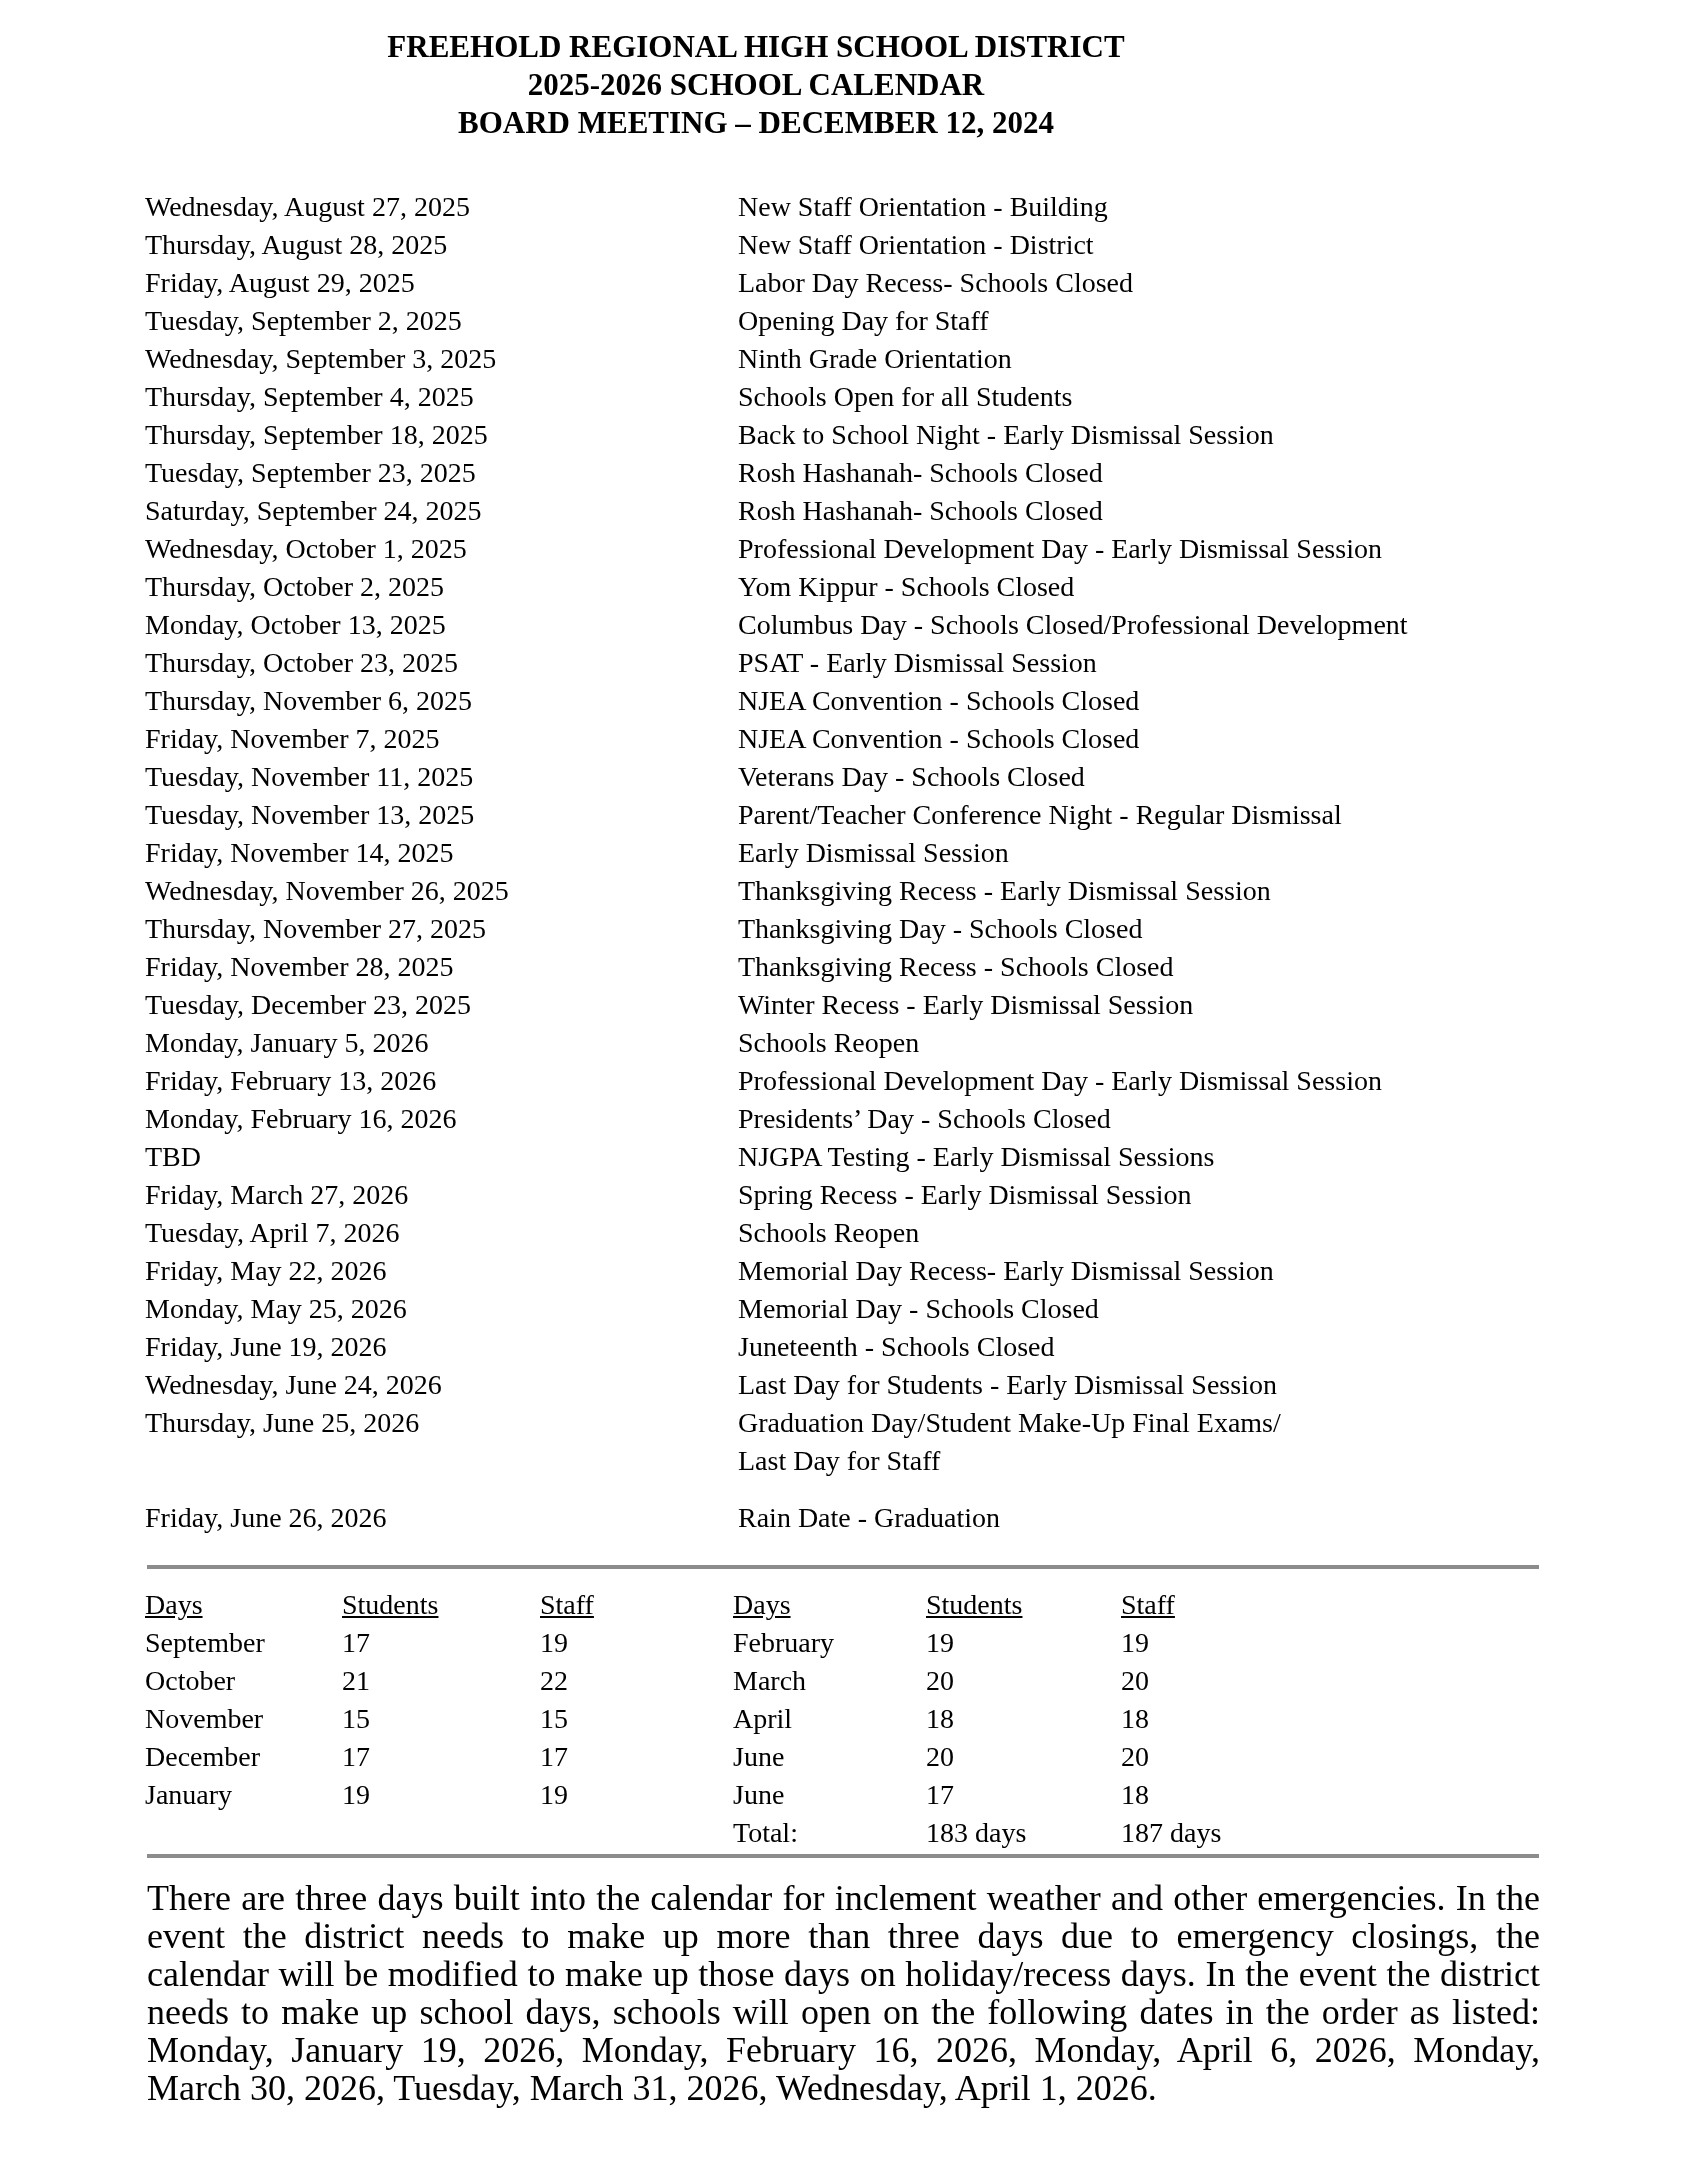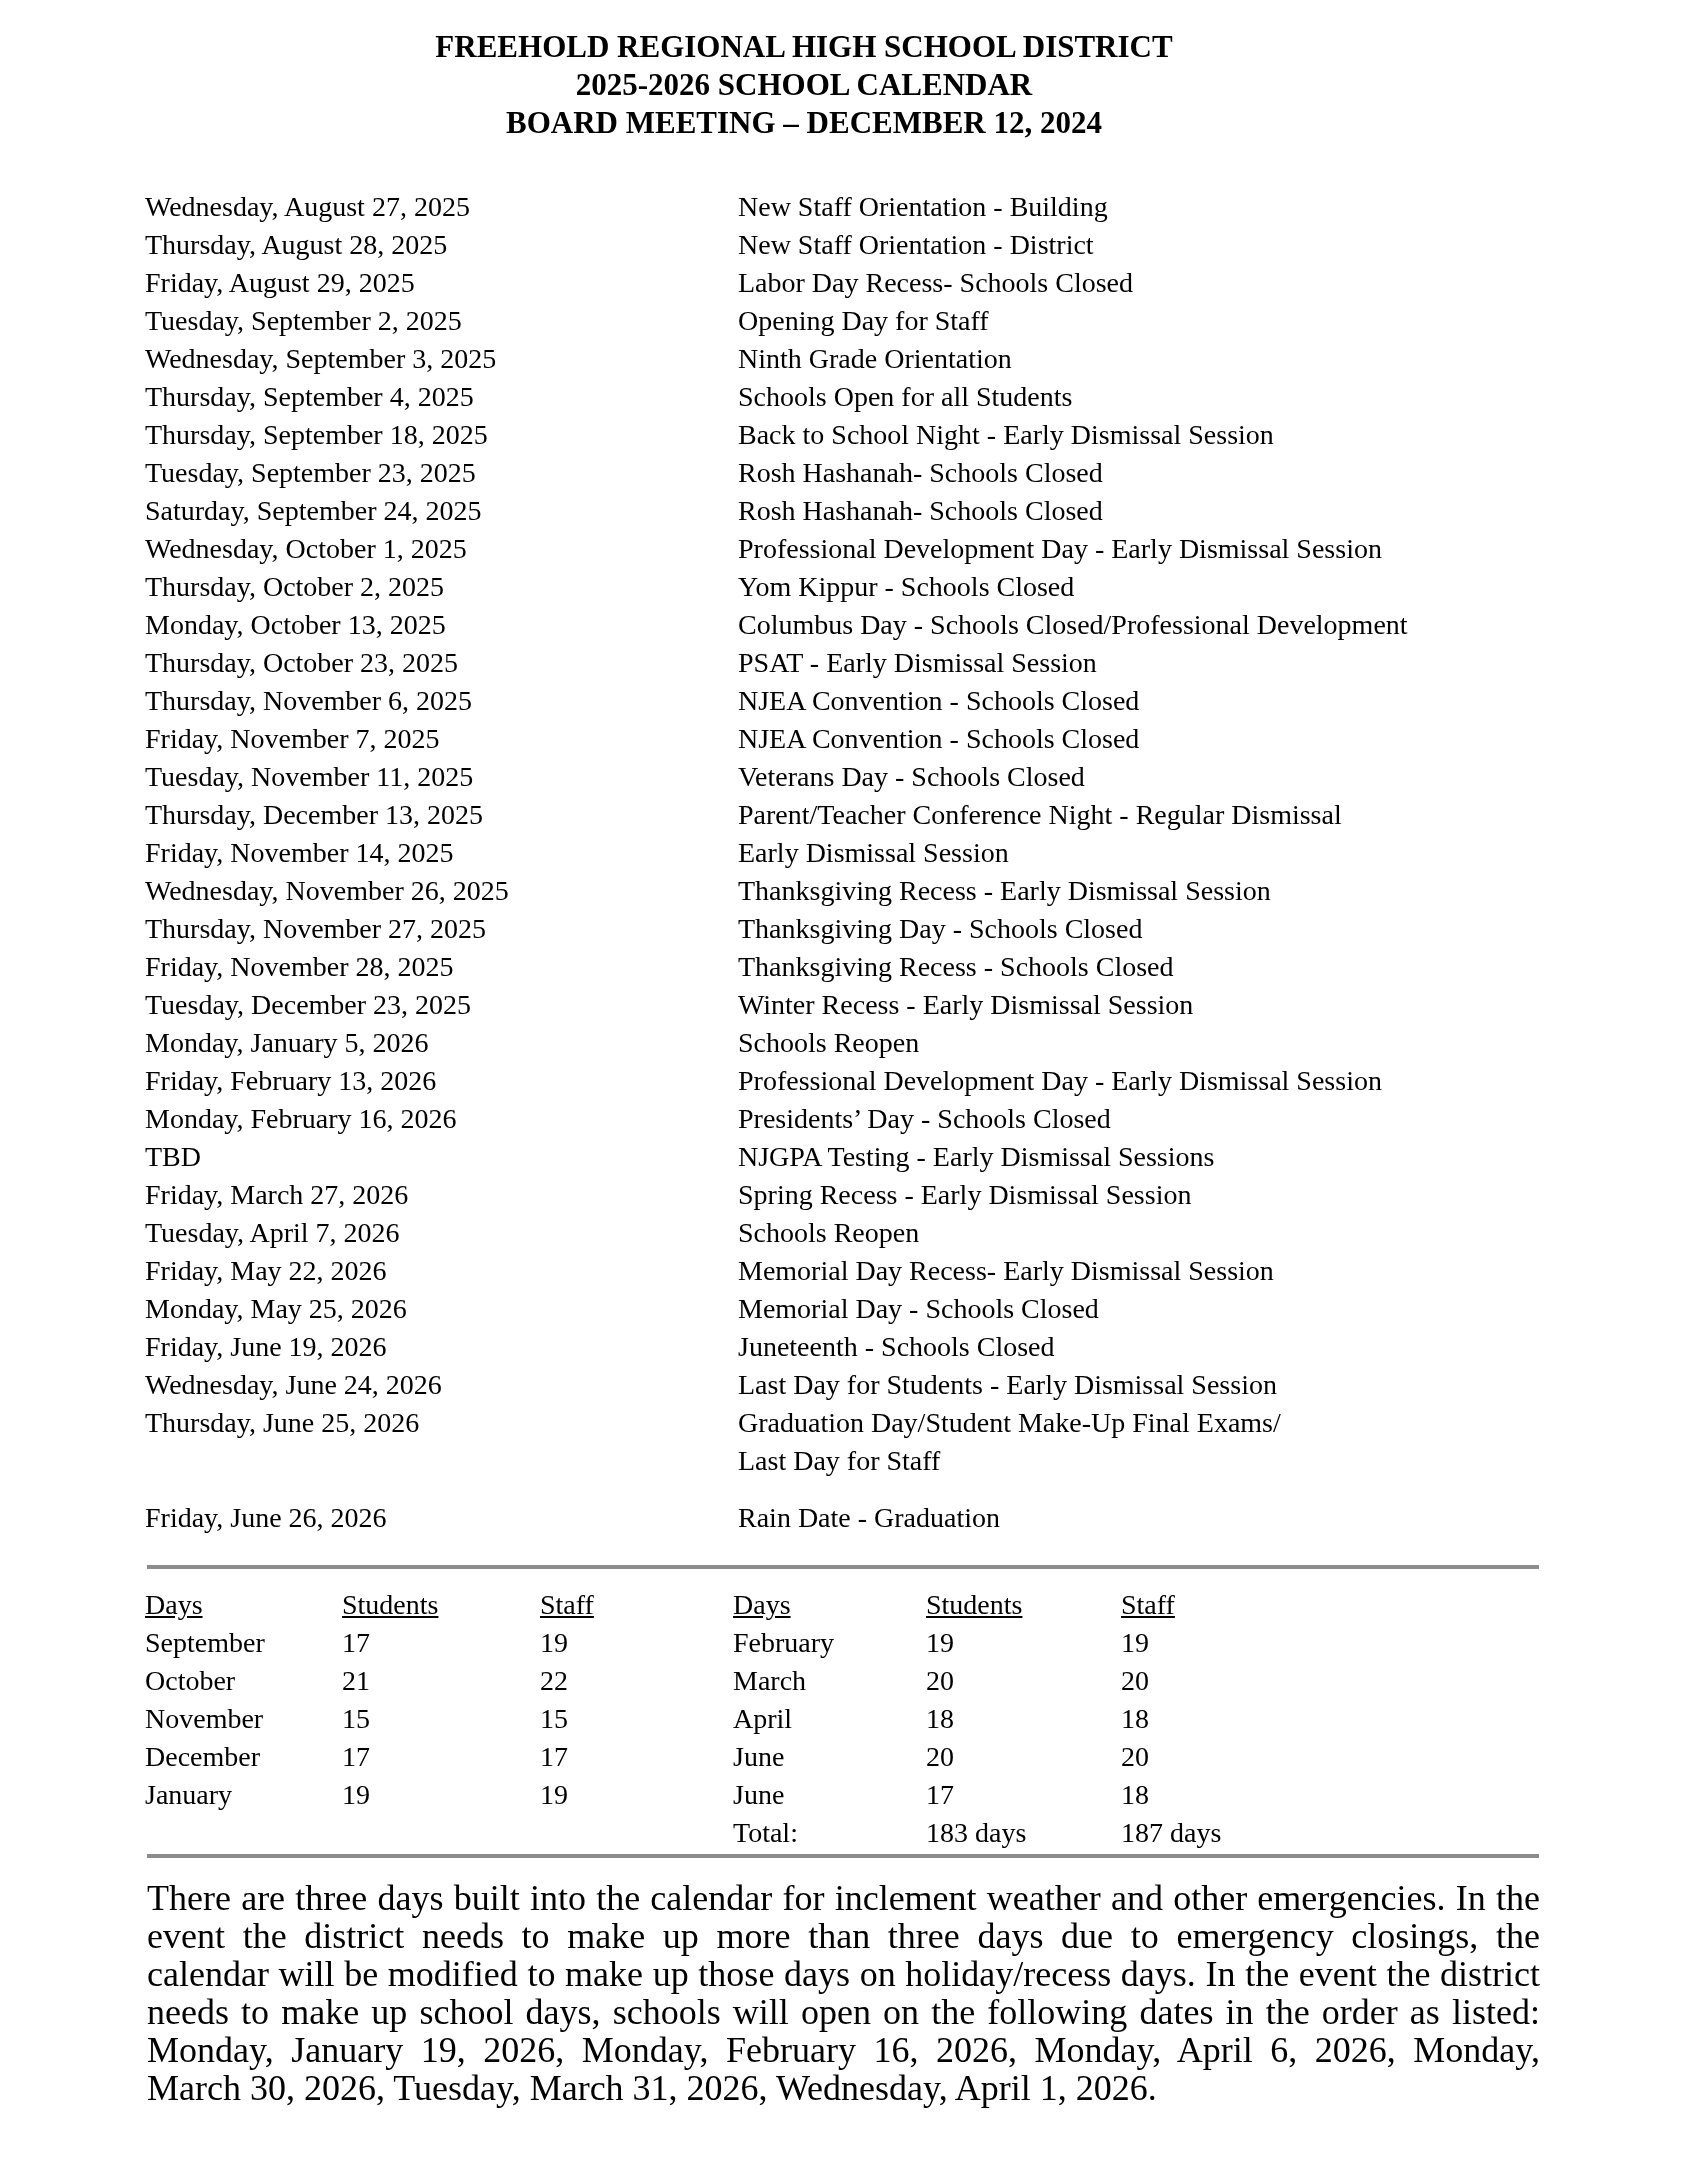--- a/index.html
+++ b/index.html
@@ -14,21 +14,20 @@
   }
   .doc-header {
     position: absolute;
     top: 28px;
     left: 0;
     width: 1512px;
     text-align: center;
     font-weight: bold;
     font-size: 31px;
     line-height: 38px;
-    margin-left: 48px;
   }
   .schedule {
     position: absolute;
     top: 188px;
     left: 145px;
     width: 1396px;
     font-size: 28px;
     line-height: 38px;
   }
   .schedule .row { display: flex; }
@@ -157,21 +156,21 @@
         <div class="date-cell">Friday, November 7, 2025</div>
         <div class="event-cell">NJEA Convention - Schools Closed</div>
       </div>
 
       <div class="row">
         <div class="date-cell">Tuesday, November 11, 2025</div>
         <div class="event-cell">Veterans Day - Schools Closed</div>
       </div>
 
       <div class="row">
-        <div class="date-cell">Thursday, December 13, 2025</div>
+        <div class="date-cell">Tuesday, November 13, 2025</div>
         <div class="event-cell">Parent/Teacher Conference Night - Regular Dismissal</div>
       </div>
 
       <div class="row">
         <div class="date-cell">Friday, November 14, 2025</div>
         <div class="event-cell">Early Dismissal Session</div>
       </div>
 
       <div class="row">
         <div class="date-cell">Wednesday, November 26, 2025</div>

